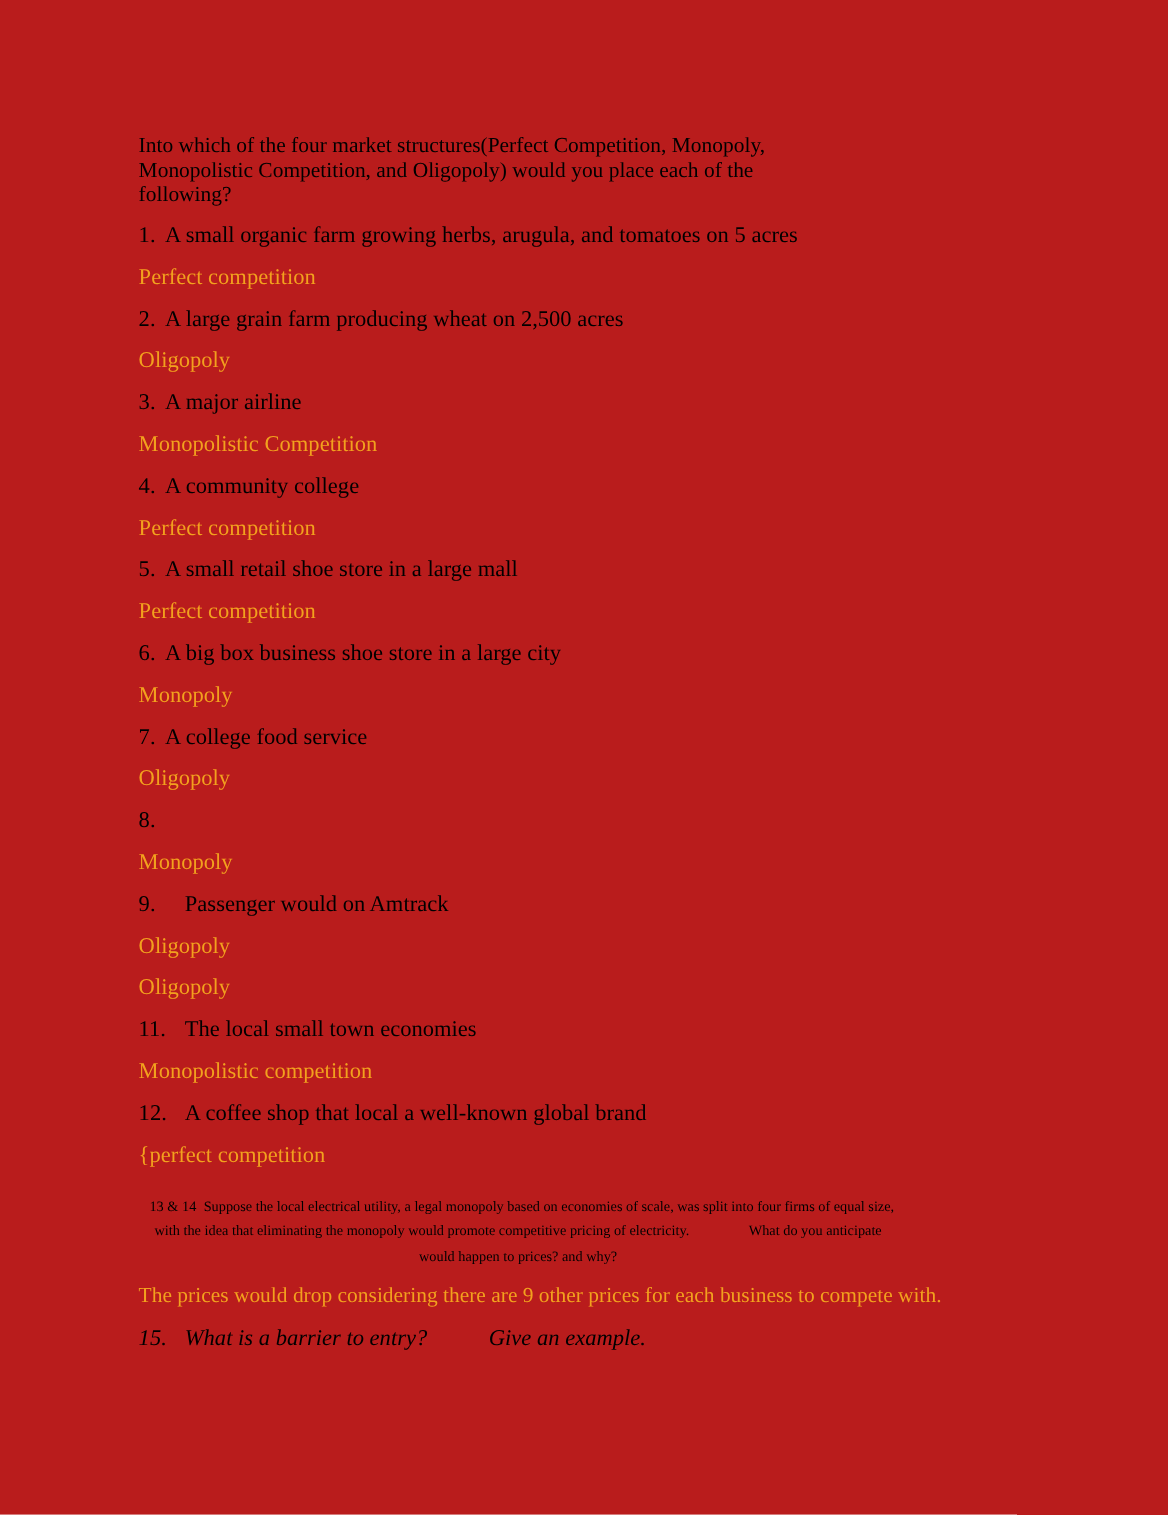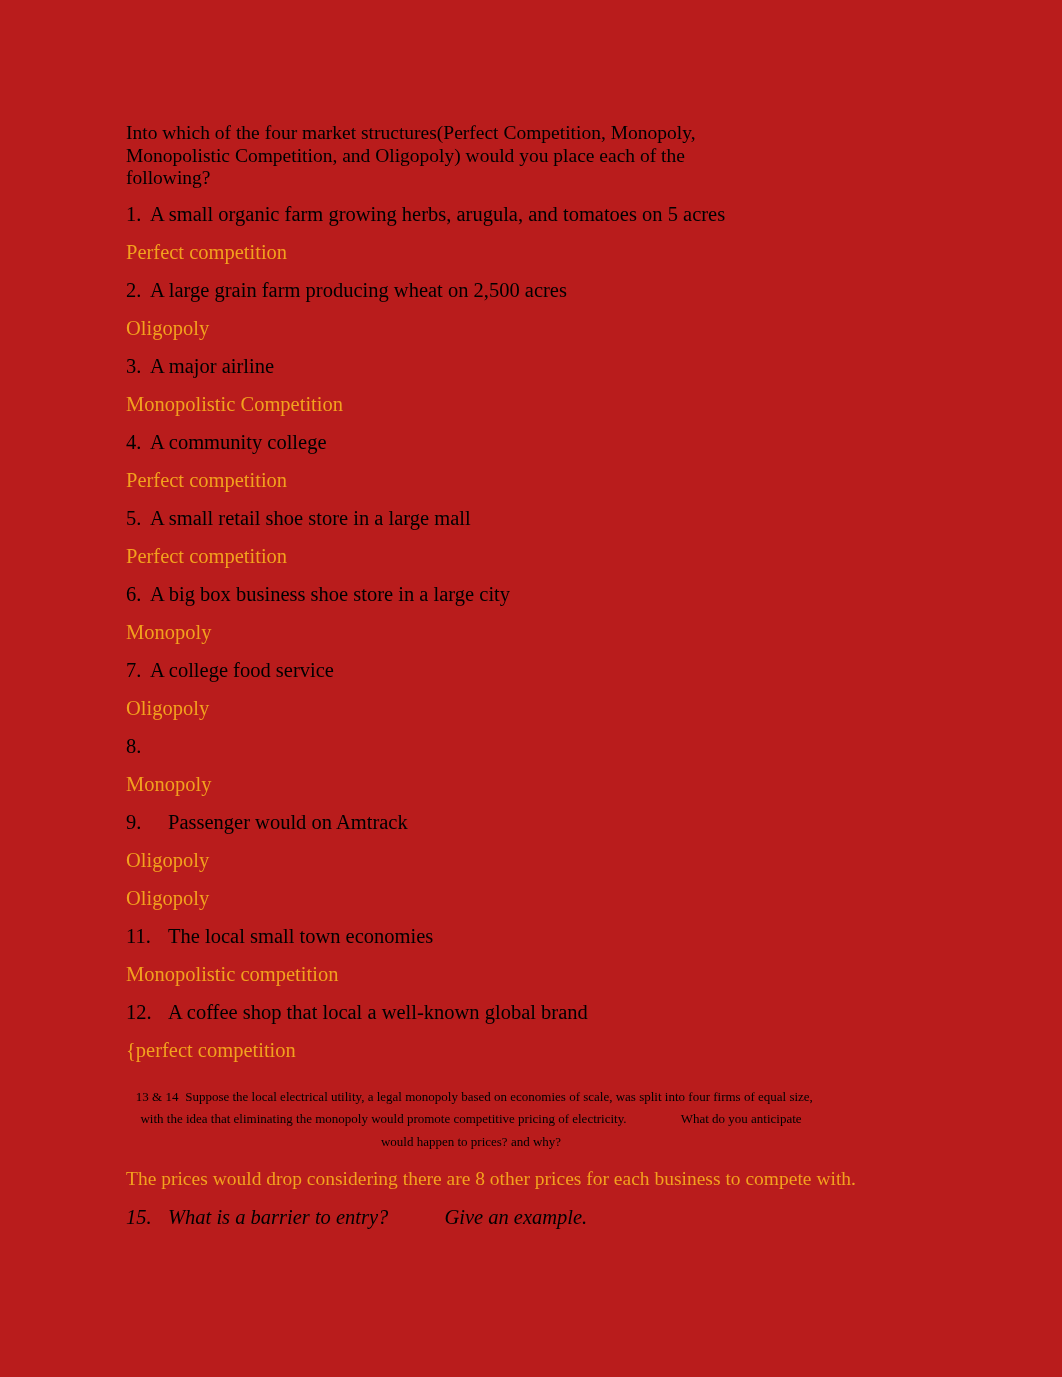--- a/index.html
+++ b/index.html
@@ -190,21 +190,21 @@
       <div class="item">
         <span class="item-num wide">12.</span>
         <span class="item-text">A coffee shop that local a well-known global brand</span>
       </div>
       <div class="answer">{perfect competition</div>
 
     </div>
 
     <p class="qblock"><span class="qblock-num">13 &amp; 14</span><span>Suppose the local electrical utility, a legal monopoly based on economies of scale, was split into four firms of equal size, with the idea that eliminating the monopoly would promote competitive pricing of electricity.</span><span class="tabgap"></span><span>What do you anticipate would happen to prices? and why?</span></p>
 
-    <p class="answer-long">The prices would drop considering there are 8 other prices for each business to compete with.</p>
+    <p class="answer-long">The prices would drop considering there are 9 other prices for each business to compete with.</p>
 
     <div class="item-final">
       <span class="item-num wide">15.</span>
       <span>What is a barrier to entry?</span>
       <span class="tabsep"></span>
       <span>Give an example.</span>
     </div>
 
   </div>
 </div>

